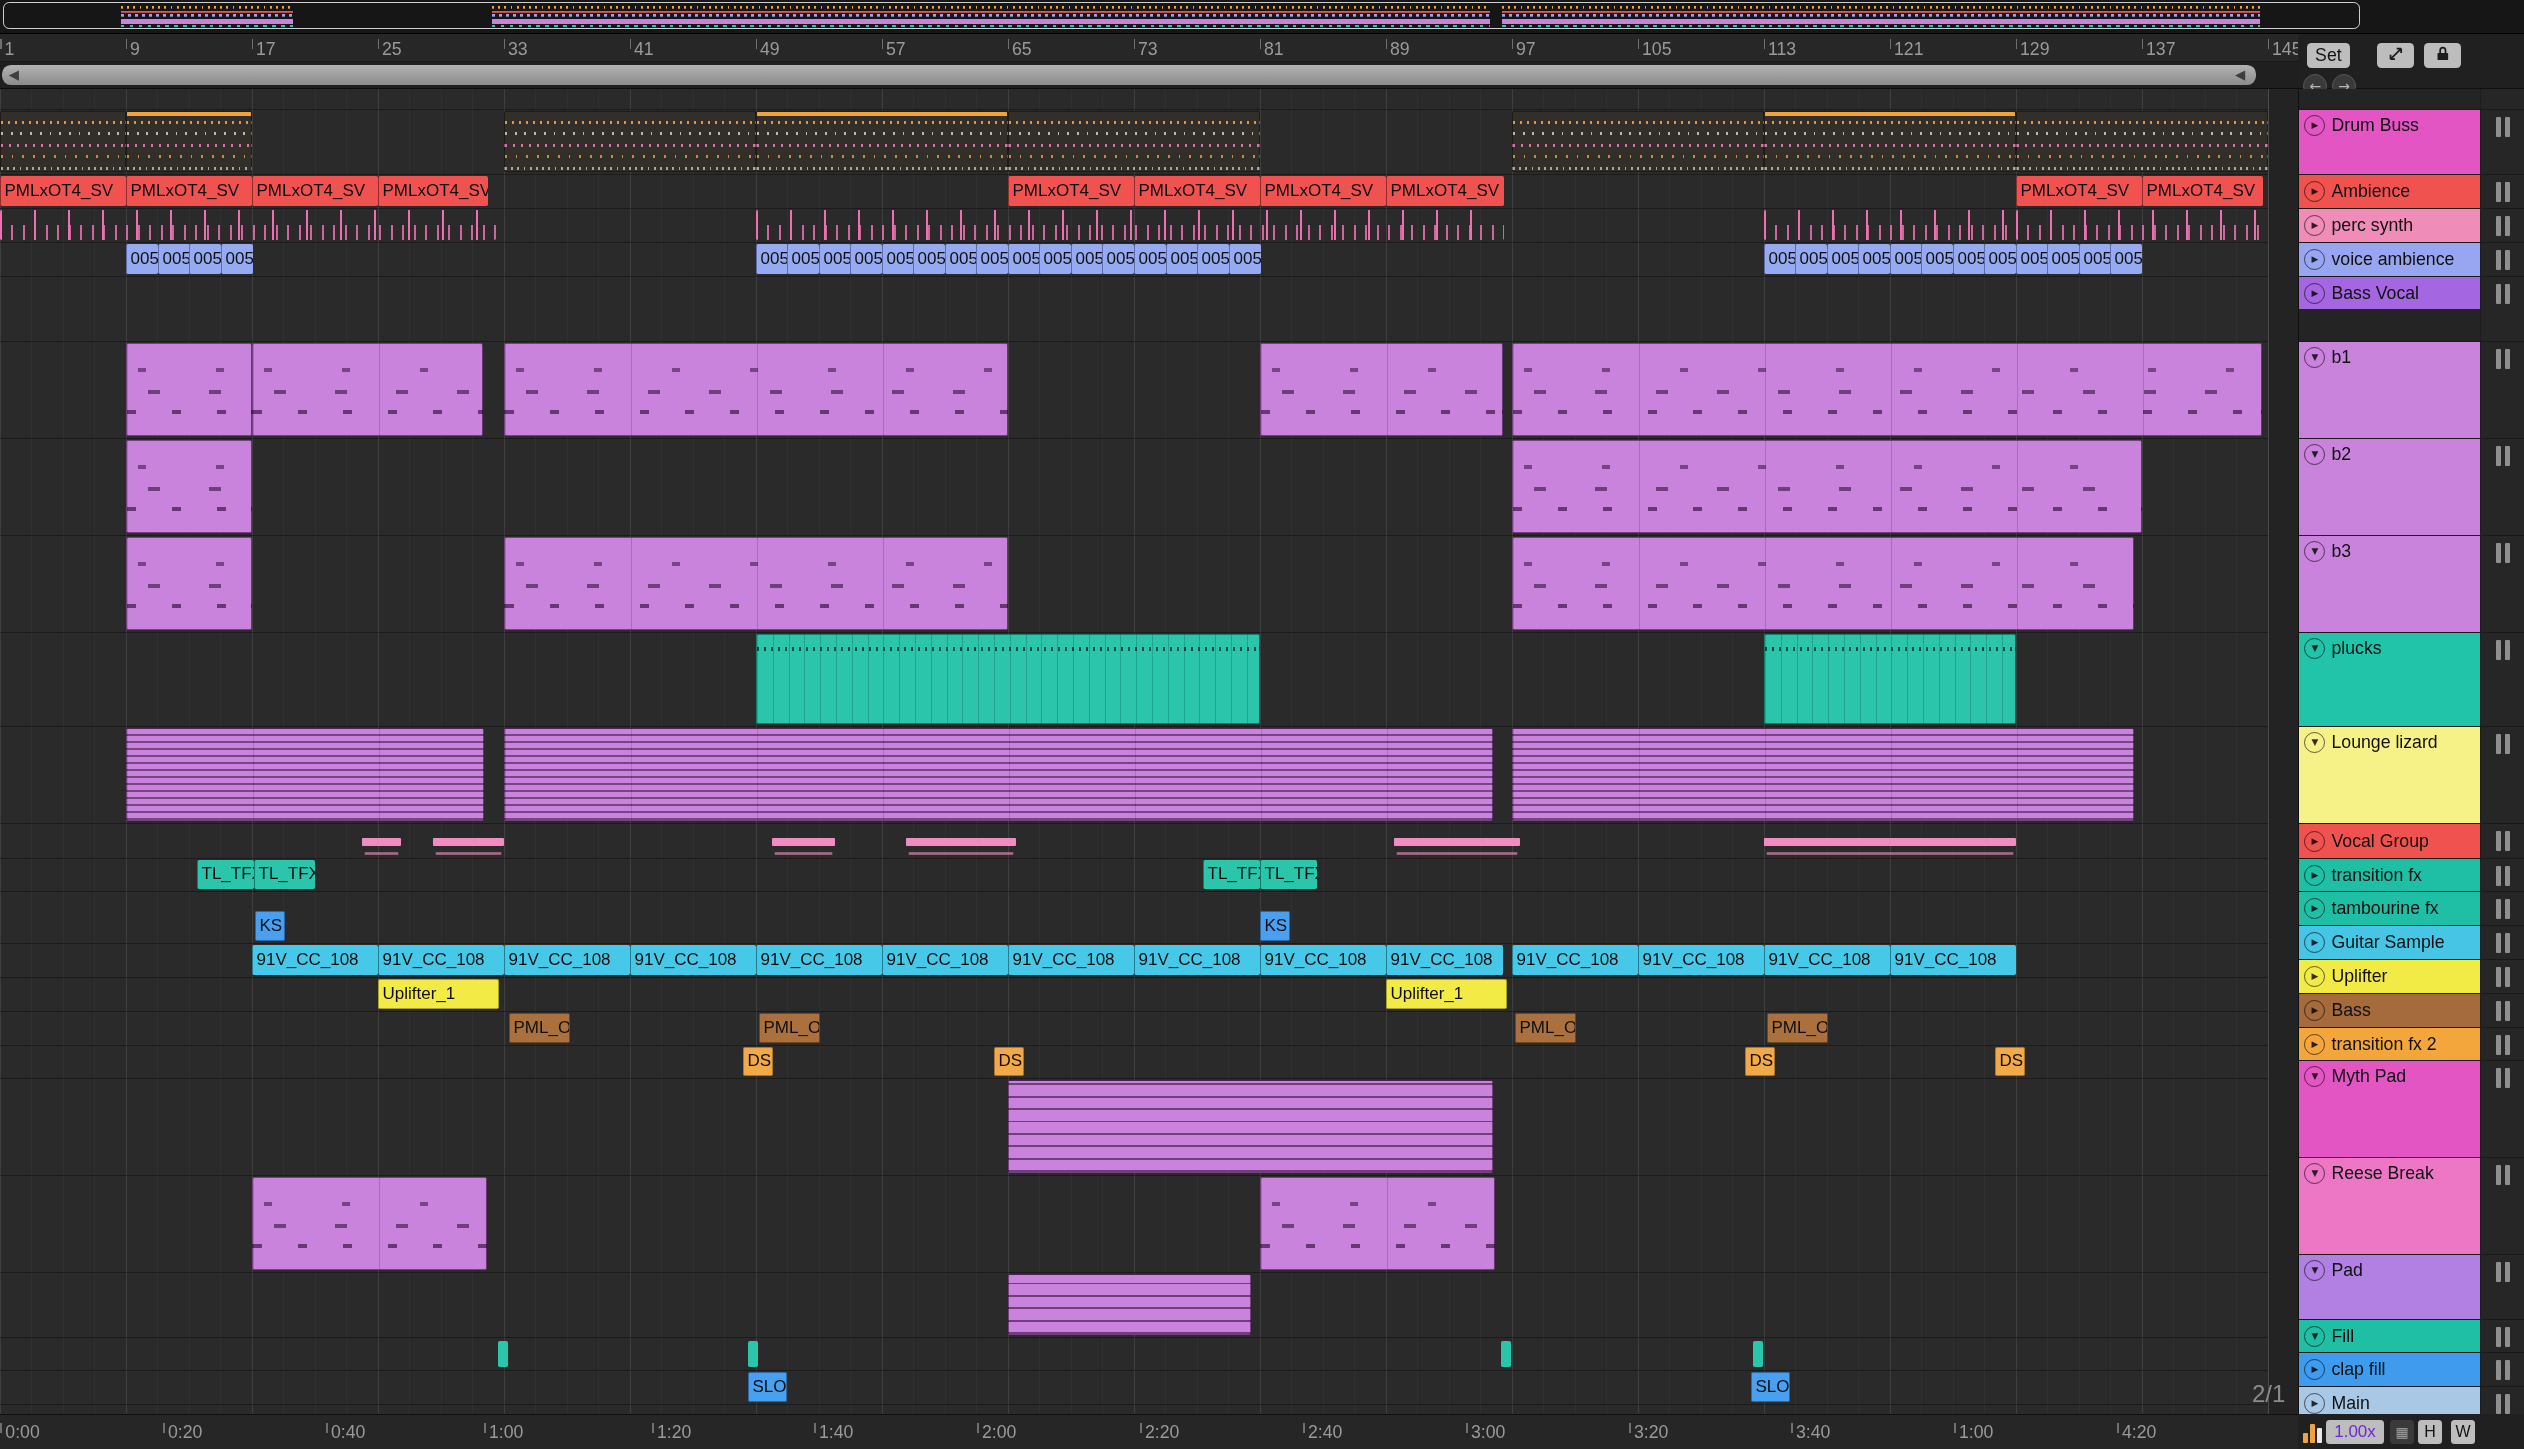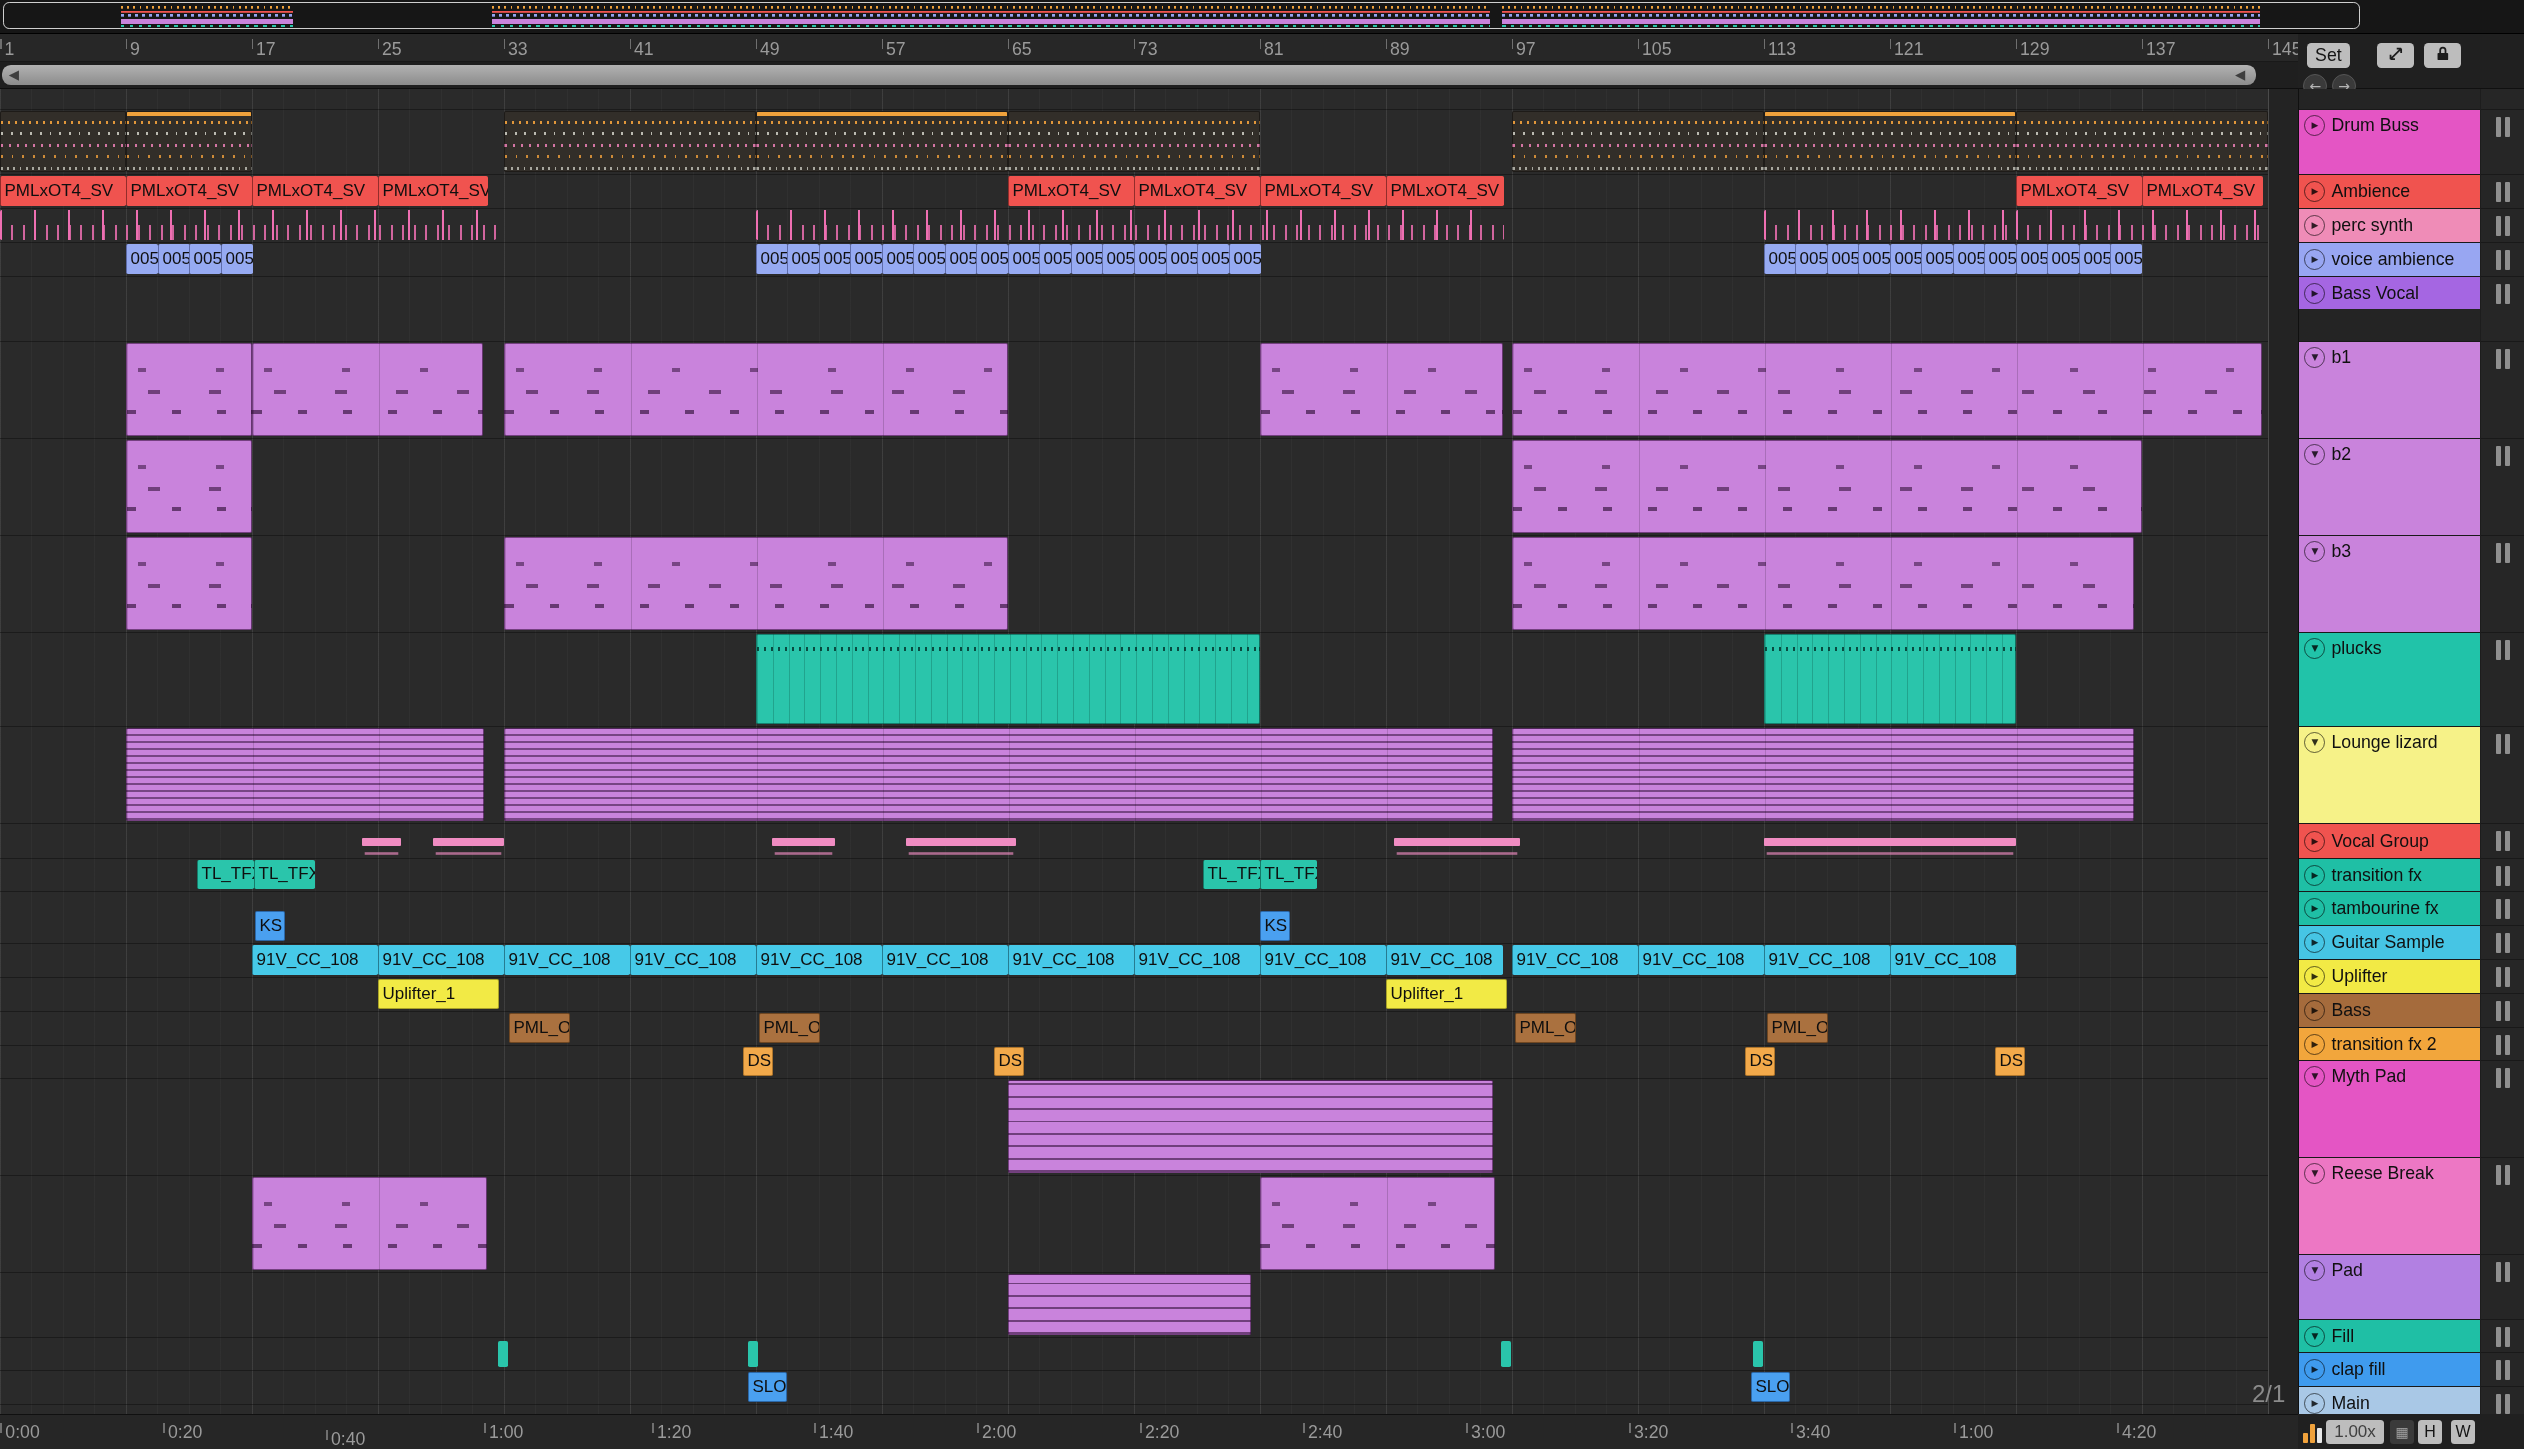--- a/index.html
+++ b/index.html
@@ -126,21 +126,21 @@
 .time-ruler{position:absolute;top:1414px;left:0;width:2298px;height:35px;background:#262626;border-top:0.9px solid #101010}
 .timelabel{position:absolute;top:7px;font-size:17.7px;color:#9a9a9a}
 .timelabel::before{content:'';position:absolute;left:-5.3px;top:0.9px;width:1.8px;height:10.6px;background:#6f6f6f}
 .loop-ind{position:absolute;left:2252px;top:1380px;font-size:24px;color:#8b8b8b;z-index:5}
 .status{position:absolute;top:1414px;left:2298px;width:227px;height:35px;background:#202020}
 .mic{position:absolute;left:5.3px;top:6.2px;display:flex;gap:2.7px;align-items:flex-end;height:23px}
 .mic i{display:block;width:4.4px;background:#f0a23c;border-radius:0.9px}
 .mic i:nth-child(1){height:10.6px}
 .mic i:nth-child(2){height:19.5px}
 .mic i:nth-child(3){height:15px;background:#e8e8e8}
-.rate{position:absolute;left:28px;top:6.2px;width:58px;height:24px;background:#bdbdbd;border-radius:3.5px;color:#404040;font-size:17px;display:flex;align-items:center;justify-content:center}
+.rate{position:absolute;left:28px;top:6.2px;width:58px;height:24px;background:#bdbdbd;border-radius:3.5px;color:#6d28d9;font-size:17px;display:flex;align-items:center;justify-content:center}
 .gridbox{position:absolute;left:92px;top:6.2px;width:24px;height:24px;background:#3a3a3a;border-radius:3.5px;color:#a0a0a0;font-size:14px;display:flex;align-items:center;justify-content:center;font-family:"DejaVu Sans",sans-serif}
 .hw{position:absolute;top:6.2px;width:24px;height:24px;background:#bdbdbd;border-radius:3.5px;color:#141414;font-size:16px;display:flex;align-items:center;justify-content:center}
 </style>
 </head>
 <body>
 
 <div class="app">
 
   <div class="navigator">
     <div class="nav-cluster nav-c1"></div>
@@ -838,21 +838,21 @@
           <i></i>
         </div>
       </div>
     </div>
 
   <div class="loop-ind">2/1</div>
 
   <div class="time-ruler" id="time-ruler">
       <span class="timelabel" style="left: 5.3px;">0:00</span>
       <span class="timelabel" style="left: 168px;">0:20</span>
-      <span class="timelabel" style="left: 331px; margin-top: 7px;">0:40</span>
+      <span class="timelabel" style="left: 331px;">0:40</span>
       <span class="timelabel" style="left: 489px;">1:00</span>
       <span class="timelabel" style="left: 657px;">1:20</span>
       <span class="timelabel" style="left: 819px;">1:40</span>
       <span class="timelabel" style="left: 982px;">2:00</span>
       <span class="timelabel" style="left: 1145px;">2:20</span>
       <span class="timelabel" style="left: 1308px;">2:40</span>
       <span class="timelabel" style="left: 1471px;">3:00</span>
       <span class="timelabel" style="left: 1634px;">3:20</span>
       <span class="timelabel" style="left: 1796px;">3:40</span>
       <span class="timelabel" style="left: 1959px;">1:00</span>

